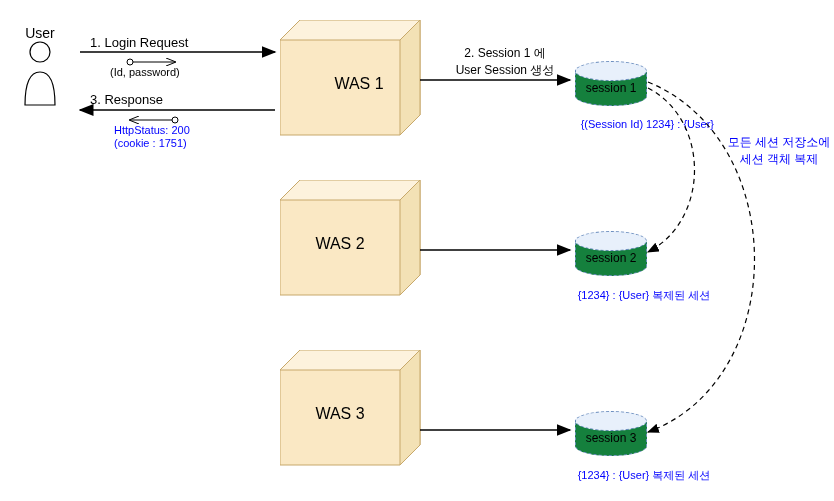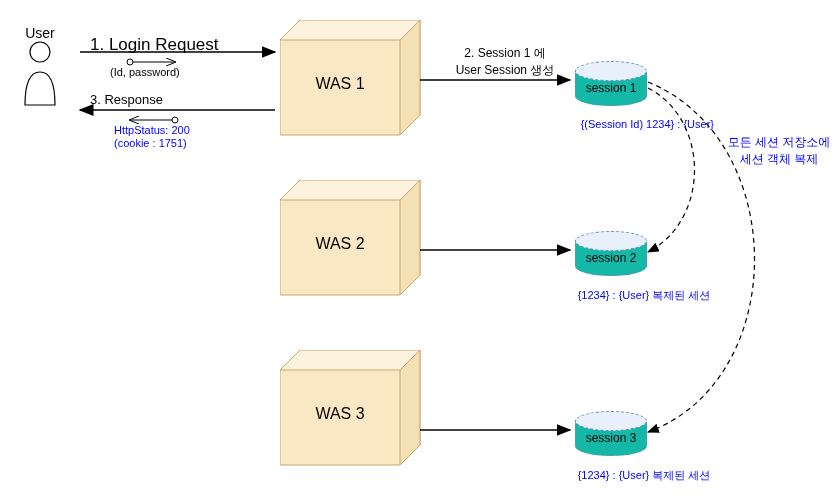--- a/index.html
+++ b/index.html
@@ -28,21 +28,21 @@
     
   }
 
   
   .cylinder {
     position: absolute;
   }
   .cyl-body {
     width: 70px;
     height: 35px;
-    background: #14b8a6;
+    background: #15803d;
     border-left: 1px dashed #6c8ebf;
     border-right: 1px dashed #6c8ebf;
     border-bottom-left-radius: 35px 10px;
     border-bottom-right-radius: 35px 10px;
     border-bottom: 1px dashed #6c8ebf;
     position: relative;
     display: flex;
     align-items: center;
     justify-content: center;
     font-size: 12px;
@@ -81,21 +81,21 @@
   </svg>
 </div>
 <div class="abs center" style="left:10px; top:25px; width:60px; font-size:14px;">User</div>
 
 <div class="cube" style="left:280px; top:20px;">
   <svg width="150" height="120" style="position:absolute; left:0; top:0;">
     <polygon points="0,20 20,0 140,0 140,95 120,115 0,115" fill="#fae8c4" stroke="#c7a86a"></polygon>
     <polygon points="0,20 20,0 140,0 120,20" fill="#fdf2dd" stroke="#c7a86a"></polygon>
     <polygon points="120,20 140,0 140,95 120,115" fill="#f3e1b5" stroke="#c7a86a"></polygon>
   </svg>
-  <div class="abs" style="left:0; top:55px; width:120px; text-align:center; font-size:16px;">WAS 1</div>
+  <div class="abs" style="left:0; top:55px; width:120px; text-align:center; font-size:16px;padding-left:19px;">WAS 1</div>
 </div>
 
 <div class="cube" style="left:280px; top:180px;">
   <svg width="150" height="120" style="position:absolute; left:0; top:0;">
     <polygon points="0,20 20,0 140,0 140,95 120,115 0,115" fill="#fae8c4" stroke="#c7a86a"></polygon>
     <polygon points="0,20 20,0 140,0 120,20" fill="#fdf2dd" stroke="#c7a86a"></polygon>
     <polygon points="120,20 140,0 140,95 120,115" fill="#f3e1b5" stroke="#c7a86a"></polygon>
   </svg>
   <div class="abs" style="left:0; top:55px; width:120px; text-align:center; font-size:16px;">WAS 2</div>
 </div>
@@ -130,21 +130,21 @@
 
 <div class="abs blue-text center" style="left:540px; top:118px; width:160px; font-size:11px;text-align:right;">{(Session Id) 1234} : {User}</div>
 <div class="abs blue-text center" style="left:540px; top:288px; width:180px; font-size:11px;">{1234} : {User}  복제된 세션</div>
 <div class="abs blue-text center" style="left:540px; top:468px; width:180px; font-size:11px;">{1234} : {User}  복제된 세션</div>
 
 <div class="abs blue-text center" style="left:700px; top:134px; width:130px; font-size:12px;">
   <div>모든 세션 저장소에</div>
   <div>세션 객체 복제</div>
 </div>
 
-<div class="abs" style="left:90px; top:35px; font-size:17px;">1. Login Request</div>
+<div class="abs" style="left:90px; top:35px; font-size:13px;">1. Login Request</div>
 <div class="abs center" style="left:110px; top:66px; font-size:11px;">(Id, password)</div>
 
 <div class="abs" style="left:90px; top:92px; font-size:13px;">3. Response</div>
 <div class="abs blue-text center" style="left:100px; top:124px; font-size:11px;">HttpStatus: 200</div>
 <div class="abs blue-text center" style="left:100px; top:137px; font-size:11px;">(cookie : 1751)</div>
 
 <div class="abs center" style="left:440px; top:45px; width:130px; font-size:12px;">
   <div>2.  Session 1 에</div>
   <div>User Session 생성</div>
 </div>

